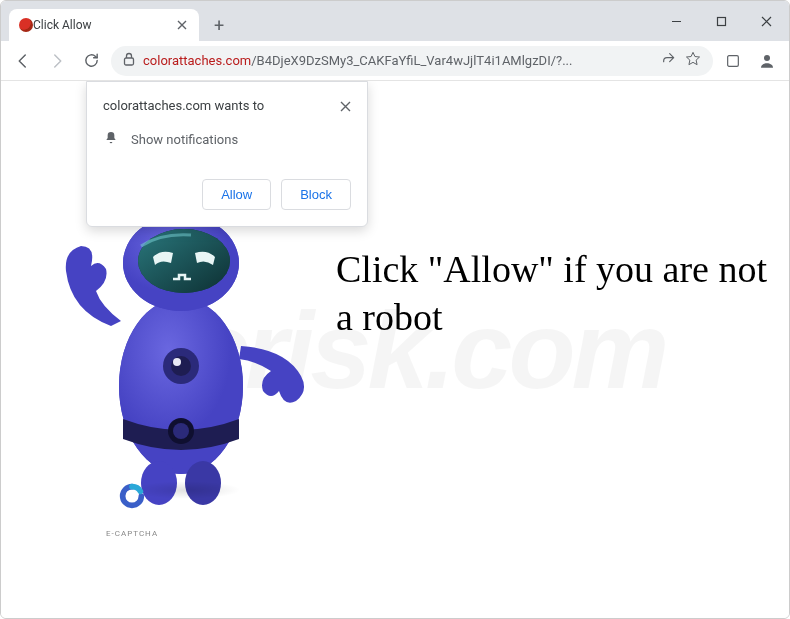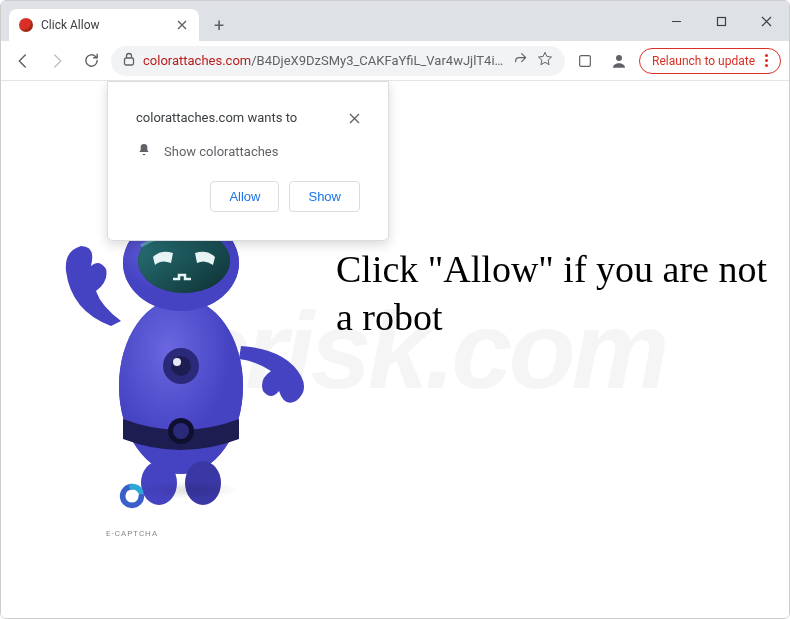--- a/index.html
+++ b/index.html
@@ -29,21 +29,20 @@
     position: relative;
   }
   .tab {
     height: 32px;
     background: #fff;
     border-radius: 8px 8px 0 0;
     display: flex;
     align-items: center;
     padding: 0 10px;
     min-width: 190px;
-    gap: 8px;
     font-size: 12px;
     color: #3c4043;
   }
   .tab .favicon {
     width: 14px; height: 14px;
     border-radius: 50%;
     background: radial-gradient(circle at 35% 35%, #d93025 50%, #a52714 55%);
   }
   .tab .tab-close {
     margin-left: auto;
@@ -148,28 +147,28 @@
     font-size: 110px;
     font-weight: 700;
     color: rgba(0,0,0,0.04);
     letter-spacing: -4px;
     pointer-events: none;
     font-style: italic;
     font-family: Arial, sans-serif;
   }
   .perm-popup {
     position: absolute;
-    left: 106px;
+    left: 85px;
     top: 0;
     width: 282px;
     background: #fff;
     border: 1px solid #dadce0;
     border-radius: 0 0 6px 6px;
     box-shadow: 0 4px 12px rgba(0,0,0,0.15);
-    padding: 28px;
+    padding: 16px;
     font-size: 13px;
     color: #3c4043;
     z-index: 10;
   }
   .perm-header {
     display: flex;
     justify-content: space-between;
     align-items: flex-start;
   }
   .perm-close {
@@ -181,21 +180,21 @@
     display: flex;
     align-items: center;
     gap: 12px;
     margin-top: 14px;
     color: #5f6368;
   }
   .perm-actions {
     display: flex;
     justify-content: flex-end;
     gap: 10px;
-    margin-top: 20px;
+    margin-top: 30px;
   }
   .perm-btn {
     border: 1px solid #dadce0;
     background: #fff;
     color: #1a73e8;
     border-radius: 4px;
     padding: 7px 18px;
     font-size: 13px;
     cursor: pointer;
   }
@@ -319,28 +318,20 @@
     <div class="ext-icon">
       <svg width="16" height="16" viewBox="0 0 24 24">
           <rect x="4" y="4" width="16" height="16" rx="2" stroke="currentColor" stroke-width="1.8" fill="none"></rect>
         </svg>
     </div>
     <div class="ext-icon">
       <svg width="18" height="18" viewBox="0 0 24 24">
           <circle cx="12" cy="8" r="4" fill="currentColor"></circle>
           <path d="M4 21c0-4 4-6 8-6s8 2 8 6" fill="currentColor"></path>
         </svg>
-    </div>
-    <div class="relaunch">
-      <span>Relaunch to update</span>
-      <span class="kebab">
-          <span></span>
-          <span></span>
-          <span></span>
-        </span>
     </div>
   </div>
 
   <div class="content">
 
     <div class="watermark">pcrisk.com</div>
 
     <div class="page-body">
 
       <div class="robot-area">
@@ -416,22 +407,22 @@
             </svg>
         </span>
       </div>
       <div class="perm-row">
         <span>
           <svg width="16" height="16" viewBox="0 0 24 24">
               <path d="M12 3a5 5 0 0 0-5 5v4l-2 3h14l-2-3V8a5 5 0 0 0-5-5z" fill="currentColor"></path>
               <path d="M10 18a2 2 0 0 0 4 0" fill="currentColor"></path>
             </svg>
         </span>
-        <span>Show colorattaches</span>
+        <span>Show notifications</span>
       </div>
       <div class="perm-actions">
         <button class="perm-btn">Allow</button>
-        <button class="perm-btn">Show</button>
+        <button class="perm-btn">Block</button>
       </div>
     </div>
 
   </div>
 </div>
 
 </body></html>

